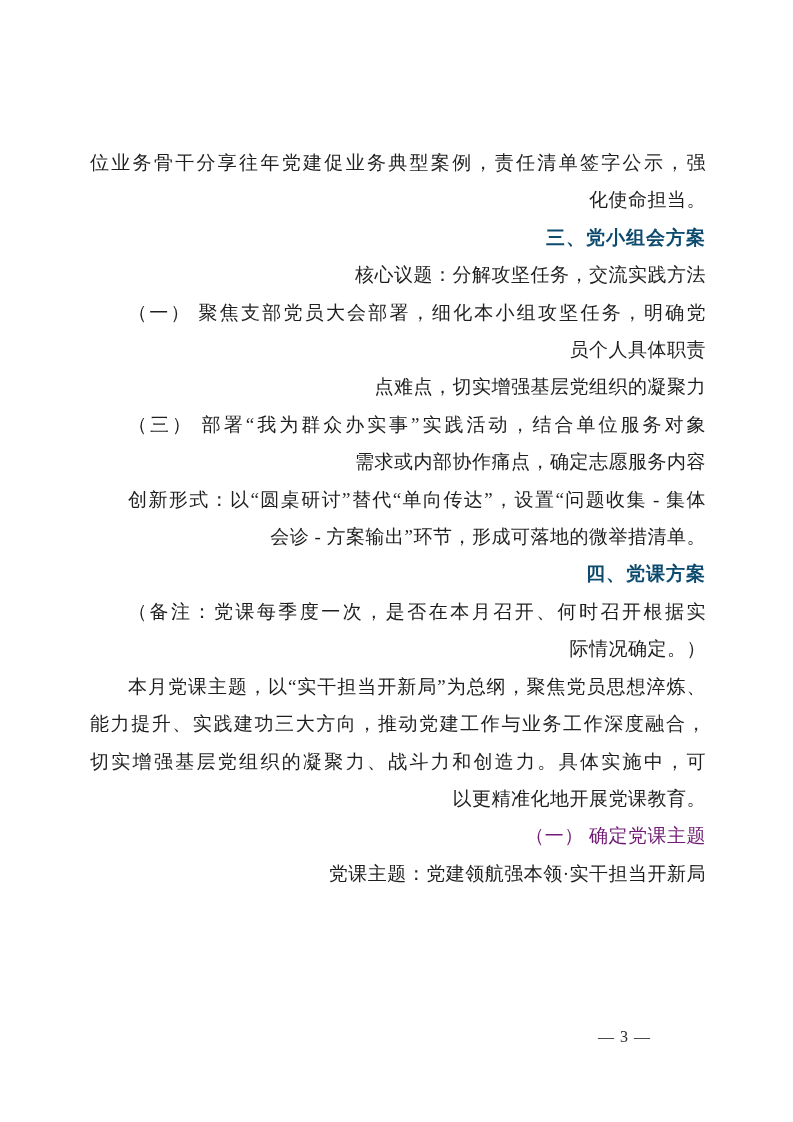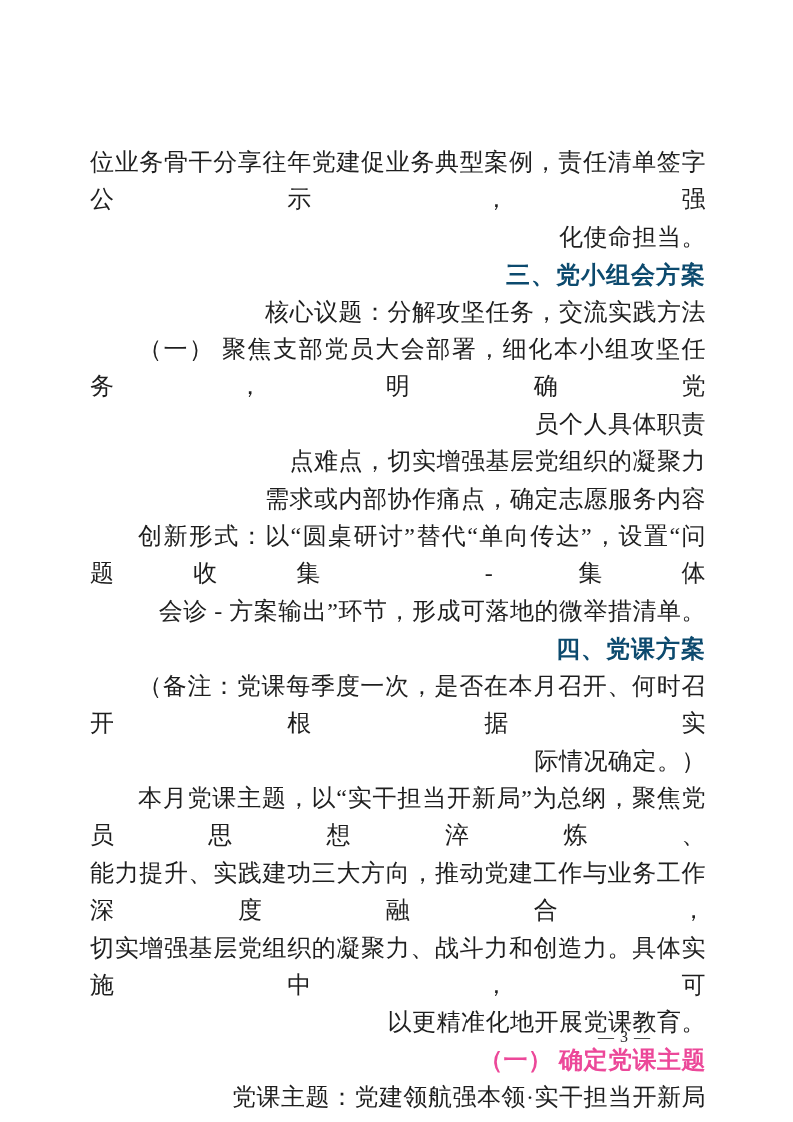--- a/index.html
+++ b/index.html
@@ -12,43 +12,43 @@
   .page {
     position: relative;
     width: 793px; height: 1122px;
     background: #ffffff;
     overflow: hidden;
   }
   .content {
     position: absolute;
     left: 90px; top: 144px;
     width: 616px;
-    font-size: 24px;
+    font-size: 19px;
     line-height: 37.4px;
     color: #1e1e1e;
   }
   .line {
     min-height: 37.4px;
     text-align: right;
     letter-spacing: 0.5px;
   }
   .line.just {
     text-align: justify;
     text-align-last: justify;
   }
   .line.ind { text-indent: 2em; }
   .line.h1 {
     font-family: "Liberation Sans", sans-serif;
     font-weight: bold;
     color: #0c4a6e;
     letter-spacing: 1px;
   }
   .line.h2 {
-    font-weight: bold;
-    color: #ec4899;
+    font-weight: normal;
+    color: #701a75;
   }
   .pagenum {
     position: absolute;
     left: 598px; top: 1028px;
     width: 80px;
     font-size: 16px;
     letter-spacing: 1px;
     color: #2a2a2a;
     text-align: left;
     white-space: nowrap;
@@ -59,20 +59,21 @@
 
 <div class="page">
   <div class="content">
       <div class="line just">位业务骨干分享往年党建促业务典型案例，责任清单签字公示，强</div>
       <div class="line">化使命担当。</div>
       <div class="line h1 ind">三、党小组会方案</div>
       <div class="line ind">核心议题：分解攻坚任务，交流实践方法</div>
       <div class="line ind just">（一） 聚焦支部党员大会部署，细化本小组攻坚任务，明确党</div>
       <div class="line">员个人具体职责</div>
       <div class="line">点难点，切实增强基层党组织的凝聚力</div>
+      <div class="line ind just">（三） 部署“我为群众办实事”实践活动，结合单位服务对象</div>
       <div class="line">需求或内部协作痛点，确定志愿服务内容</div>
       <div class="line ind just">创新形式：以“圆桌研讨”替代“单向传达”，设置“问题收集 - 集体</div>
       <div class="line">会诊 - 方案输出”环节，形成可落地的微举措清单。</div>
       <div class="line h1 ind">四、党课方案</div>
       <div class="line ind just">（备注：党课每季度一次，是否在本月召开、何时召开根据实</div>
       <div class="line">际情况确定。）</div>
       <div class="line ind just">本月党课主题，以“实干担当开新局”为总纲，聚焦党员思想淬炼、</div>
       <div class="line just">能力提升、实践建功三大方向，推动党建工作与业务工作深度融合，</div>
       <div class="line just">切实增强基层党组织的凝聚力、战斗力和创造力。具体实施中，可</div>
       <div class="line">以更精准化地开展党课教育。</div>

